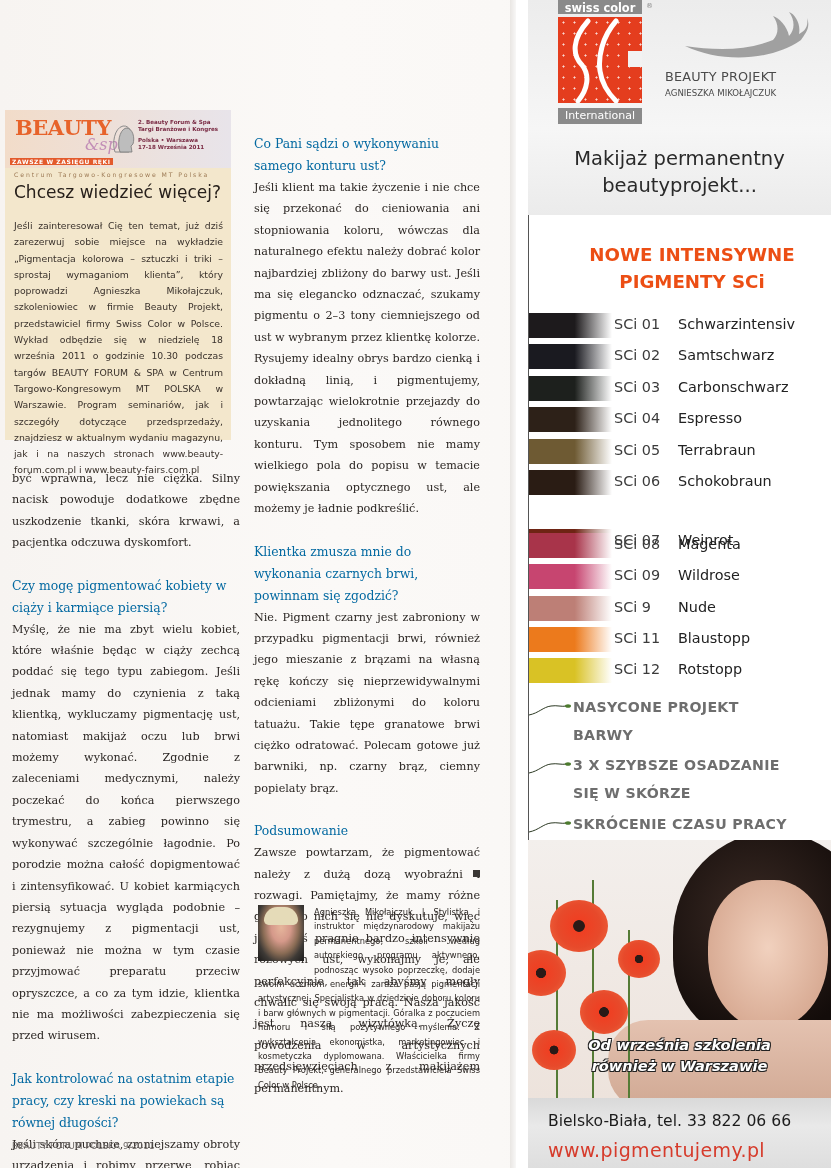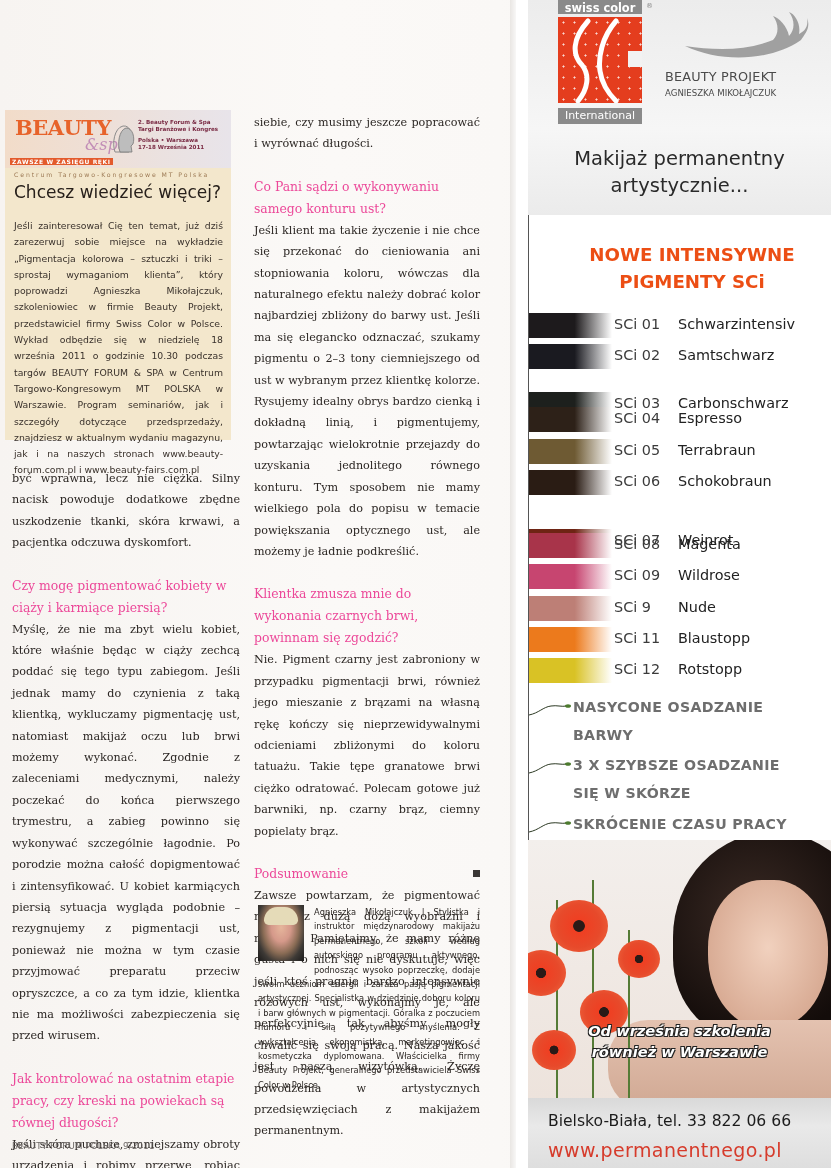--- a/index.html
+++ b/index.html
@@ -4,21 +4,21 @@
 <style>
   html, body { margin: 0; padding: 0; }
   body {
     width: 831px; height: 1168px; position: relative; overflow: hidden;
     background: linear-gradient(90deg, #f7f4f1 0%, #fbf9f7 40%, #faf8f6 60%, #f2efec 100%);
     font-family: "DejaVu Serif", serif;
     color: #2b2623;
   }
   .col { position: absolute; font-size: 11.2px; line-height: 21.4px; text-align: justify; }
   .col p { margin: 0; }
-  .col h3 { margin: 0; font-weight: normal; color: #ec4899; font-size: 12.4px; line-height: 22px; text-align: left; }
+  .col h3 { margin: 0; font-weight: normal; color: #0369a1; font-size: 12.4px; line-height: 22px; text-align: left; }
   .gap { height: 21px; }
 
   
   .infobox {
     position: absolute; left: 5px; top: 110px; width: 226px; height: 330px;
     background: #f3e7cc; padding: 0 0;
     font-family: "DejaVu Sans", sans-serif;
   }
   .event-banner { position: relative; height: 58px; background: linear-gradient(90deg,#f2dcc9,#e8e4ea); }
   .event-logo-beauty { position: absolute; left: 10px; top: 5px; font-family: "DejaVu Serif", serif; font-weight: bold; font-size: 21px; color: #e7632a; letter-spacing: -0.5px; }
@@ -67,21 +67,21 @@
   .feat svg { position: absolute; left: 0; top: 0; }
   .feat span { position: absolute; left: 44px; white-space: nowrap; }
 
   .ad-photo { position: absolute; left: 12px; top: 840px; width: 303px; height: 258px; overflow: hidden;
     background: linear-gradient(180deg,#f3efec,#ede3dc); }
   .hair { position: absolute; left: 145px; top: -8px; width: 200px; height: 210px; border-radius: 50% 50% 40% 40%; background: radial-gradient(ellipse at 40% 40%, #3a2a24, #130c0a 70%); }
   .face { position: absolute; left: 180px; top: 40px; width: 120px; height: 150px; border-radius: 45% 45% 50% 50%; background: radial-gradient(ellipse at 50% 45%, #f1d1be, #d9ac95 70%); }
   .arm { position: absolute; left: 80px; top: 180px; width: 260px; height: 90px; border-radius: 40px; background: linear-gradient(180deg,#e4c2b0,#d0a893); }
   .poppy { position: absolute; border-radius: 50%; background: radial-gradient(circle at 50% 50%, #2a1a17 0 14%, #ef3f22 16%, #e74a2b 55%, #f06a42 100%); }
   .stem { position: absolute; width: 2px; background: #557b36; }
-  .ad-promo { position: absolute; left: 0; width: 303px; top: 180px; text-align: center; font-family: "DejaVu Sans", sans-serif; font-style: italic; font-weight: bold; font-size: 14.6px; line-height: 21px; color: #fff;
+  .ad-promo { position: absolute; left: 0; width: 303px; top: 194px; text-align: center; font-family: "DejaVu Sans", sans-serif; font-style: italic; font-weight: bold; font-size: 14.6px; line-height: 21px; color: #fff;
     text-shadow: 1px 1px 0 #222, -1px -1px 0 #222, 1px -1px 0 #222, -1px 1px 0 #222; }
   .ad-contact { position: absolute; left: 12px; top: 1098px; width: 324px; height: 70px; background: linear-gradient(180deg,#d9d9d9,#e9e9e9 40%,#dedede); }
   .ad-city { position: absolute; left: 20px; top: 14px; font-family: "DejaVu Sans", sans-serif; font-size: 15.6px; color: #1c1c1c; }
   .ad-web { position: absolute; left: 20px; top: 41px; font-family: "DejaVu Sans", sans-serif; font-size: 19px; color: #d63b2b; letter-spacing: 0.4px; }
   .fold { position: absolute; left: 510px; top: 0; width: 8px; height: 1168px; background: linear-gradient(90deg,#e9e6e3,#fdfdfd); }
 </style>
 </head>
 <body>
 
 <div class="infobox">
@@ -110,21 +110,20 @@
   <div class="gap"></div>
   <h3>Czy mogę pigmentować kobiety w ciąży i karmiące piersią?</h3>
   <p>Myślę, że nie ma zbyt wielu kobiet, które właśnie będąc w ciąży zechcą poddać się tego typu zabiegom. Jeśli jednak mamy do czynienia z taką klientką, wykluczamy pigmentację ust, natomiast makijaż oczu lub brwi możemy wykonać. Zgodnie z zaleceniami medycznymi, należy poczekać do końca pierwszego trymestru, a zabieg powinno się wykonywać szczególnie łagodnie. Po porodzie można całość dopigmentować i zintensyfikować. U kobiet karmiących piersią sytuacja wygląda podobnie – rezygnujemy z pigmentacji ust, ponieważ nie można w tym czasie przyjmować preparatu przeciw opryszczce, a co za tym idzie, klientka nie ma możliwości zabezpieczenia się przed wirusem.</p>
   <div class="gap"></div>
   <h3>Jak kontrolować na ostatnim etapie pracy, czy kreski na powiekach są równej długości?</h3>
   <p>Jeśli skóra puchnie, zmniejszamy obroty urządzenia i robimy przerwę, robiąc klientce zimny okład.</p>
 
 </div>
 
 <div class="col" style="left:254px; top:112px; width:226px;">
-  <p>siebie, czy musimy jeszcze popracować i wyrównać długości.</p>
   <div class="gap"></div>
   <h3>Co Pani sądzi o wykonywaniu samego konturu ust?</h3>
   <p>Jeśli klient ma takie życzenie i nie chce się przekonać do cieniowania ani stopniowania koloru, wówczas dla naturalnego efektu należy dobrać kolor najbardziej zbliżony do barwy ust. Jeśli ma się elegancko odznaczać, szukamy pigmentu o 2–3 tony ciemniejszego od ust w wybranym przez klientkę kolorze. Rysujemy idealny obrys bardzo cienką i dokładną linią, i pigmentujemy, powtarzając wielokrotnie przejazdy do uzyskania jednolitego równego konturu. Tym sposobem nie mamy wielkiego pola do popisu w temacie powiększania optycznego ust, ale możemy je ładnie podkreślić.</p>
   <div class="gap"></div>
   <h3>Klientka zmusza mnie do wykonania czarnych brwi, powinnam się zgodzić?</h3>
   <p>Nie. Pigment czarny jest zabroniony w przypadku pigmentacji brwi, również jego mieszanie z brązami na własną rękę kończy się nieprzewidywalnymi odcieniami zbliżonymi do koloru tatuażu. Takie tępe granatowe brwi ciężko odratować. Polecam gotowe już barwniki, np. czarny brąz, ciemny popielaty brąz.</p>
   <div class="gap"></div>
   <h3>Podsumowanie</h3>
   <p>Zawsze powtarzam, że pigmentować należy z dużą dozą wyobraźni i rozwagi. Pamiętajmy, że mamy różne gusta i o nich się nie dyskutuje, więc jeśli ktoś pragnie bardzo intensywnie różowych ust, wykonajmy je, ale perfekcyjnie, tak abyśmy mogły chwalić się swoją pracą. Nasza jakość jest naszą wizytówką. Życzę powodzenia w artystycznych przedsięwzięciach z makijażem permanentnym.</p>
 </div>
@@ -153,21 +152,21 @@
       <div class="sc-intl">International</div>
     </div>
     <div class="sc-reg">®</div>
     <svg class="bp-lash" width="150" height="60" viewBox="0 0 150 60">
       <path d="M2 40 C40 58 90 54 118 34 C122 28 128 22 124 12 C126 22 120 26 116 28 C118 18 112 8 106 6 C112 14 112 24 106 30 C104 20 96 12 90 10 C96 18 96 28 90 34 C60 46 30 44 2 40 Z" fill="#a0a0a0"></path>
     </svg>
     <div class="bp-title">BEAUTY PROJEKT</div>
     <div class="bp-sub">AGNIESZKA MIKOŁAJCZUK</div>
     <div class="ad-tagline">
       <div>Makijaż permanentny</div>
-      <div>artystycznie...</div>
+      <div>beautyprojekt...</div>
     </div>
   </div>
 
   <div class="ad-line"></div>
 
   <div class="ad-headline">
     <div>NOWE INTENSYWNE</div>
     <div>PIGMENTY SCi</div>
   </div>
 
@@ -175,21 +174,21 @@
       <div class="pig-row" style="top: 313px;">
         <div class="pig-swatch" style="background: linear-gradient(90deg, rgb(29, 26, 28) 0%, rgb(29, 26, 28) 55%, rgb(255, 255, 255) 100%);"></div>
         <div class="pig-code">SCi 01</div>
         <div class="pig-name">Schwarzintensiv</div>
       </div>
       <div class="pig-row" style="top: 344.4px;">
         <div class="pig-swatch" style="background: linear-gradient(90deg, rgb(26, 26, 32) 0%, rgb(26, 26, 32) 55%, rgb(255, 255, 255) 100%);"></div>
         <div class="pig-code">SCi 02</div>
         <div class="pig-name">Samtschwarz</div>
       </div>
-      <div class="pig-row" style="top: 375.8px; margin-top: 16px;">
+      <div class="pig-row" style="top: 375.8px;">
         <div class="pig-swatch" style="background: linear-gradient(90deg, rgb(29, 32, 29) 0%, rgb(29, 32, 29) 55%, rgb(255, 255, 255) 100%);"></div>
         <div class="pig-code">SCi 03</div>
         <div class="pig-name">Carbonschwarz</div>
       </div>
       <div class="pig-row" style="top: 407.2px;">
         <div class="pig-swatch" style="background: linear-gradient(90deg, rgb(45, 33, 24) 0%, rgb(45, 33, 24) 55%, rgb(255, 255, 255) 100%);"></div>
         <div class="pig-code">SCi 04</div>
         <div class="pig-name">Espresso</div>
       </div>
       <div class="pig-row" style="top: 438.6px;">
@@ -232,21 +231,21 @@
         <div class="pig-code">SCi 12</div>
         <div class="pig-name">Rotstopp</div>
       </div>
     </div>
   <div id="feature-list">
       <div class="feat" style="top: 693px; height: 56px;">
         <svg width="44" height="28">
           <path d="M0 22 C10 20 14 14 22 13 C28 12 32 14 38 13" fill="none" stroke="#2d3a24" stroke-width="1"></path>
           <ellipse cx="39" cy="13" rx="3" ry="1.8" fill="#4c7a2e"></ellipse>
         </svg>
-        <span style="top: 0px;">NASYCONE OSADZANIE</span>
+        <span style="top: 0px;">NASYCONE PROJEKT</span>
         <span style="top: 28px;">BARWY</span>
       </div>
       <div class="feat" style="top: 751px; height: 56px;">
         <svg width="44" height="28">
           <path d="M0 22 C10 20 14 14 22 13 C28 12 32 14 38 13" fill="none" stroke="#2d3a24" stroke-width="1"></path>
           <ellipse cx="39" cy="13" rx="3" ry="1.8" fill="#4c7a2e"></ellipse>
         </svg>
         <span style="top: 0px;">3 X SZYBSZE OSADZANIE</span>
         <span style="top: 28px;">SIĘ  W SKÓRZE</span>
       </div>
@@ -280,15 +279,15 @@
     <div class="poppy" style="left:90px; top:100px; width:42px; height:38px;"></div>
     <div class="poppy" style="left:4px; top:190px; width:44px; height:40px;"></div>
     <div class="ad-promo">
       <div>Od września szkolenia</div>
       <div>również w Warszawie</div>
     </div>
   </div>
 
   <div class="ad-contact">
     <div class="ad-city">Bielsko-Biała, tel. 33 822 06 66</div>
-    <div class="ad-web">www.permanentnego.pl</div>
+    <div class="ad-web">www.pigmentujemy.pl</div>
   </div>
 </div>
 
 </body></html>

